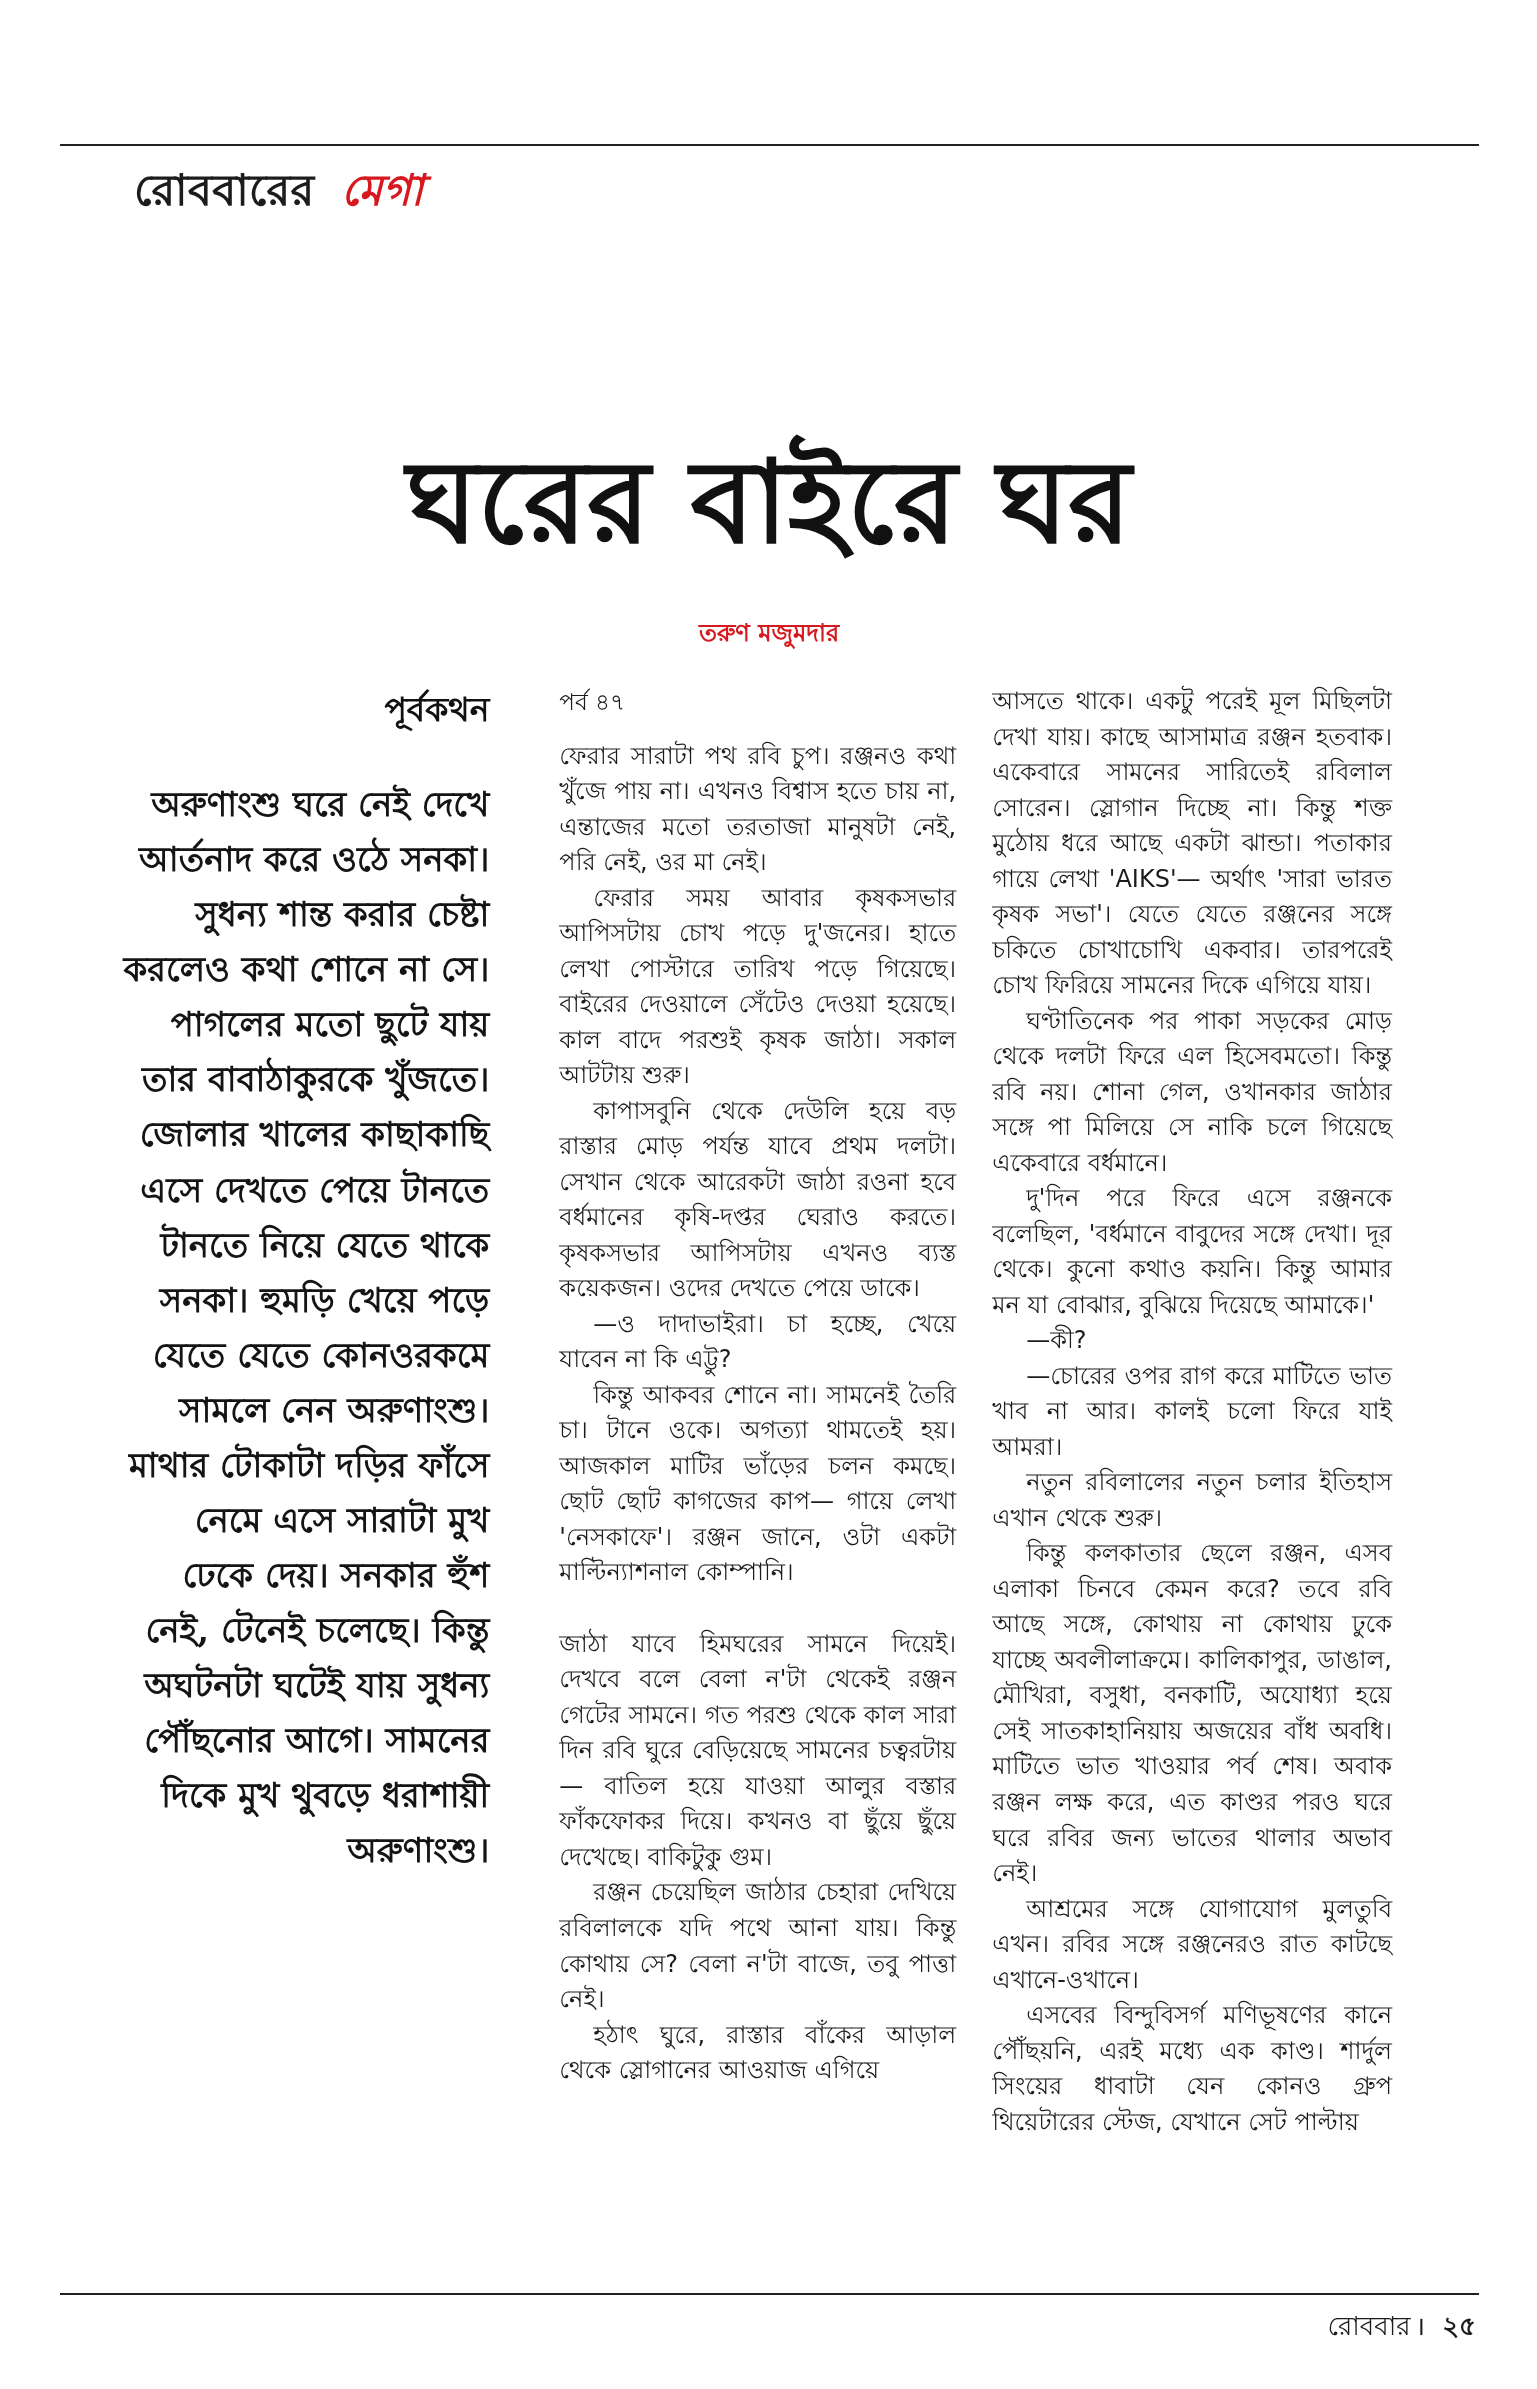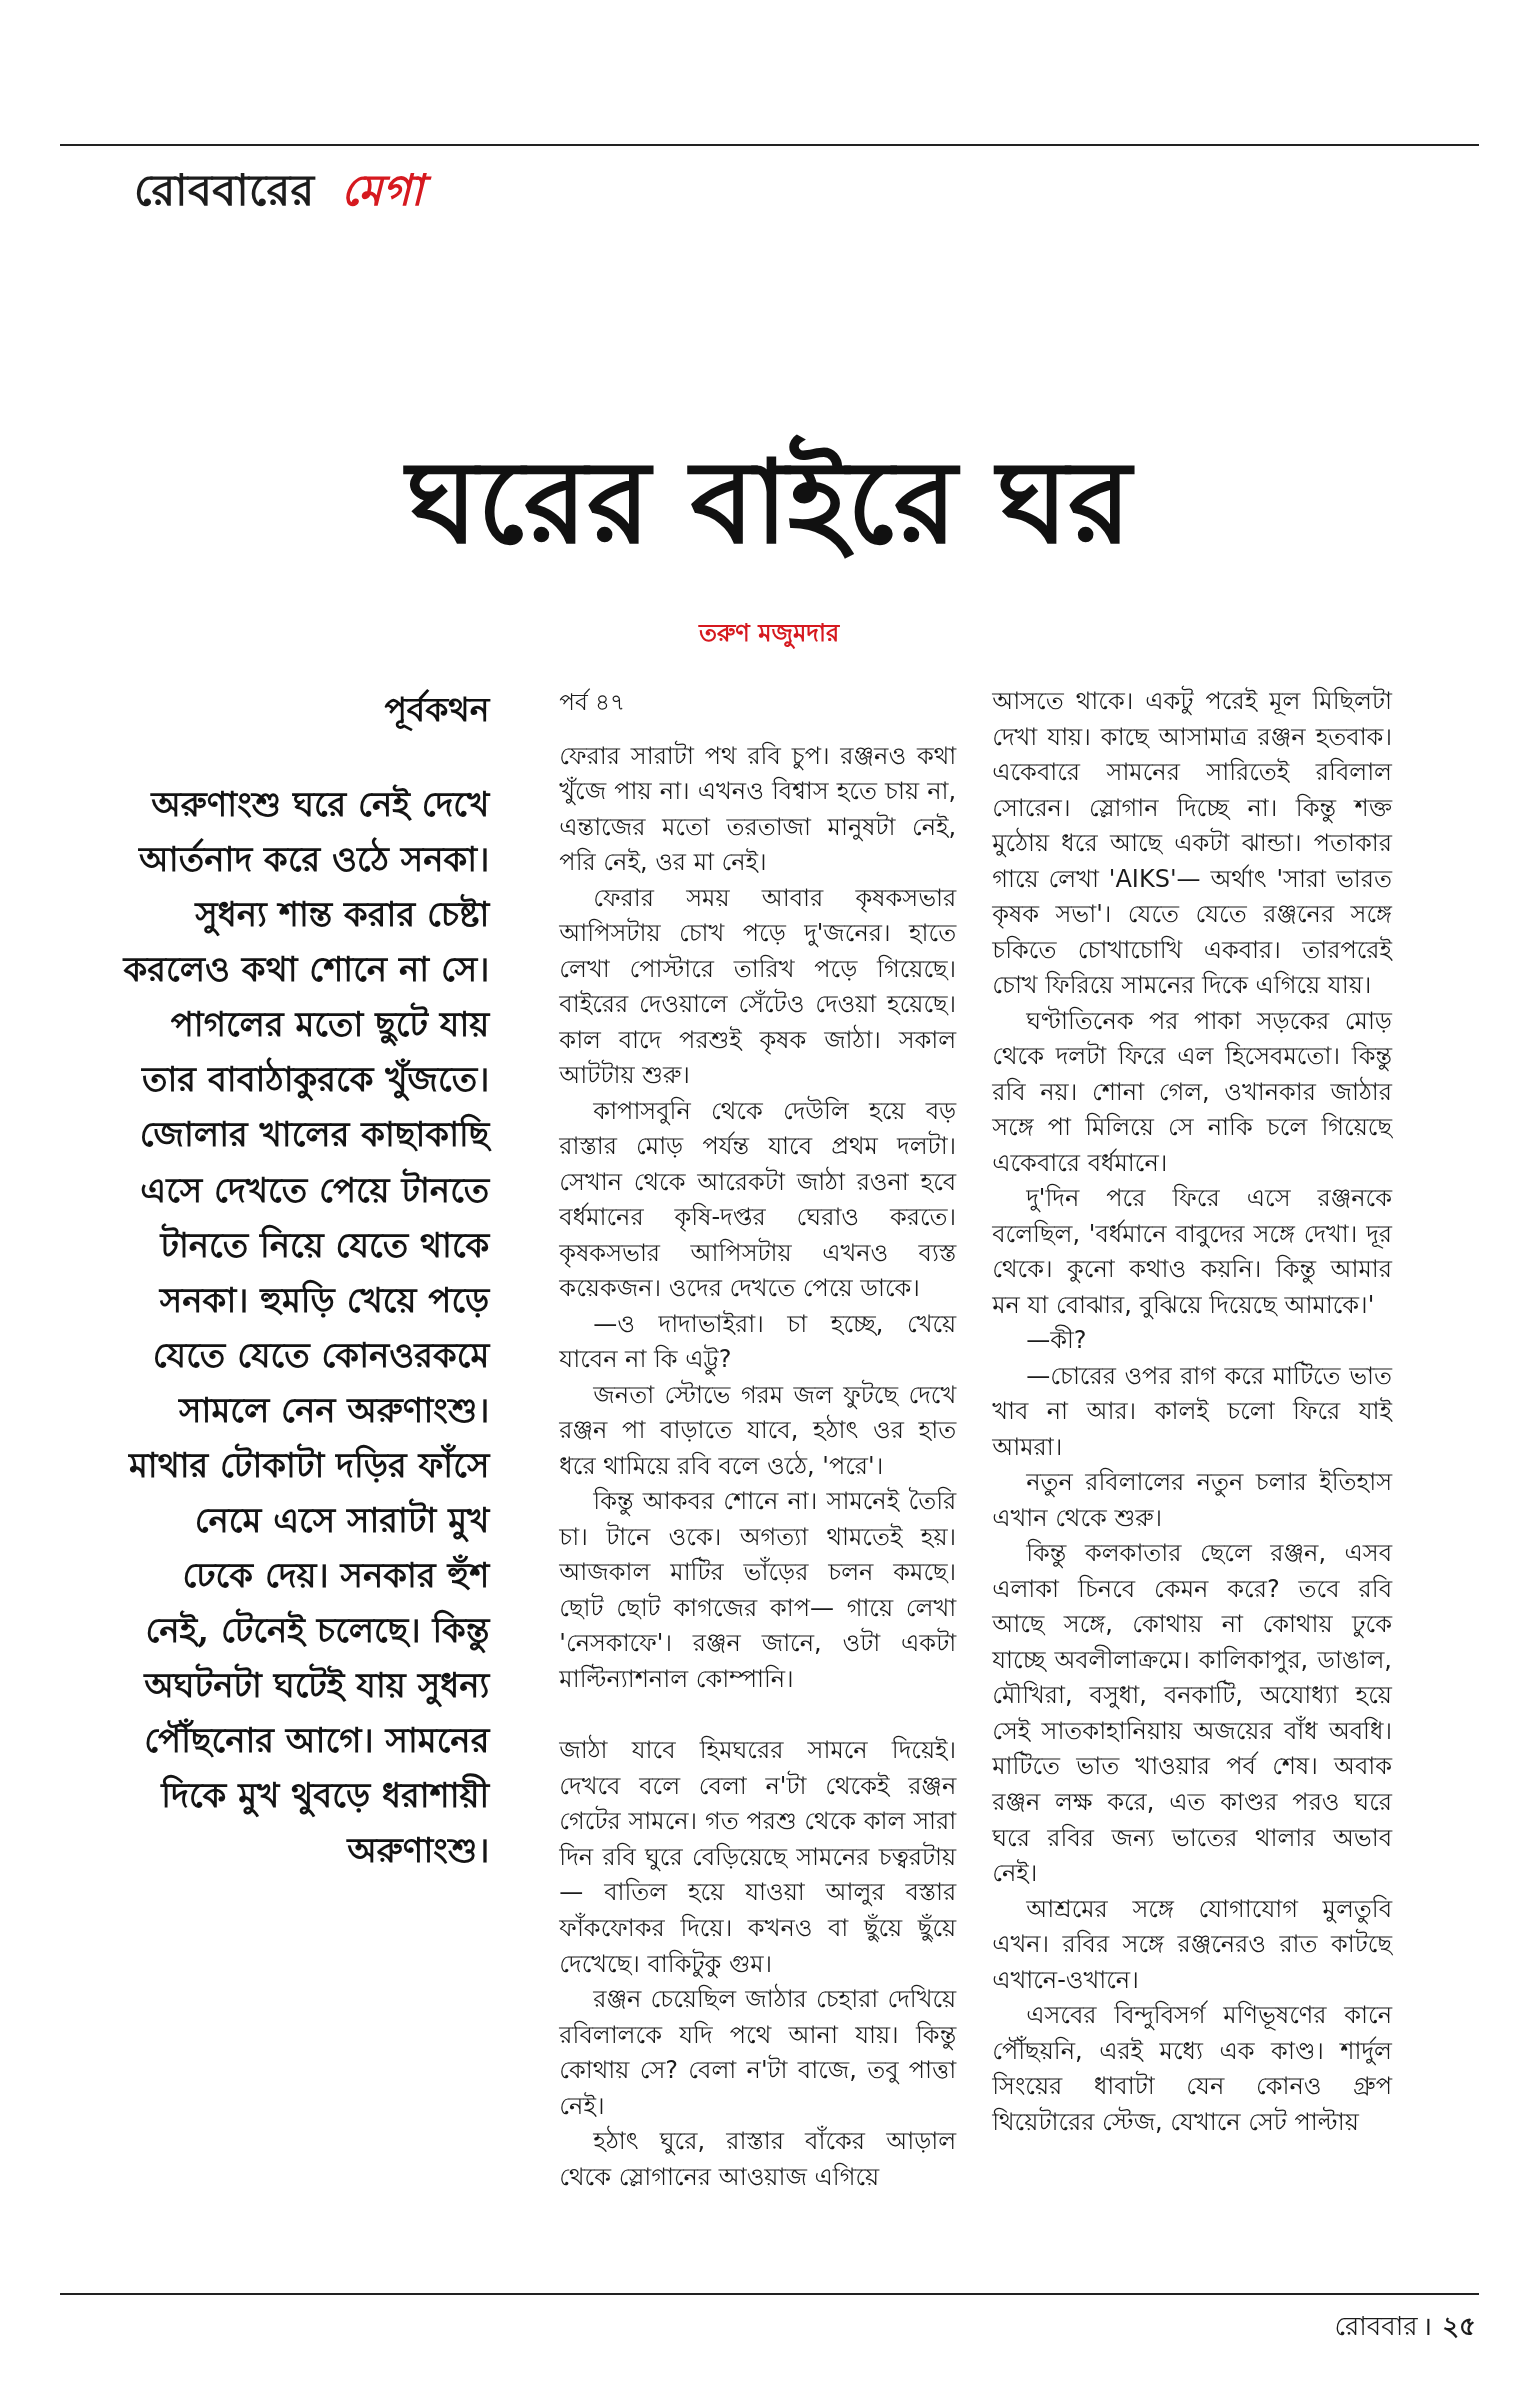--- a/index.html
+++ b/index.html
@@ -65,21 +65,21 @@
   p.indent { text-indent:34px; }
   p.gap { margin-top:36px !important; }
   .footer-rule {
     position:absolute; top:2293px; left:60px; right:59px;
     height:1.6px; background:#222222;
   }
   .page-footer {
     position:absolute; top:2306px; right:62px;
     font-size:26px; color:#1c1c1c;
   }
-  .page-footer .pageno { font-weight:bold; margin-left:10px; }
+  .page-footer .pageno { font-weight:bold; margin-left:17px; }
   .page-footer .sep { margin-left:4.7px; }
 </style>
 </head>
 <body>
 
 <div class="page">
 
   <div class="top-rule"></div>
 
   <div class="masthead">
@@ -97,21 +97,20 @@
       <div class="syn-head">পূর্বকথন</div>
       <div class="syn-text">অরুণাংশু ঘরে নেই দেখে আর্তনাদ করে ওঠে সনকা। সুধন্য শান্ত করার চেষ্টা করলেও কথা শোনে না সে। পাগলের মতো ছুটে যায় তার বাবাঠাকুরকে খুঁজতে। জোলার খালের কাছাকাছি এসে দেখতে পেয়ে টানতে টানতে নিয়ে যেতে থাকে সনকা। হুমড়ি খেয়ে পড়ে যেতে যেতে কোনওরকমে সামলে নেন অরুণাংশু। মাথার টোকাটা দড়ির ফাঁসে নেমে এসে সারাটা মুখ ঢেকে দেয়। সনকার হুঁশ নেই, টেনেই চলেছে। কিন্তু অঘটনটা ঘটেই যায় সুধন্য পৌঁছনোর আগে। সামনের দিকে মুখ থুবড়ে ধরাশায়ী অরুণাংশু।</div>
     </aside>
 
     <div class="col-mid">
       <div class="kicker">পর্ব ৪৭</div>
       <p>ফেরার সারাটা পথ রবি চুপ। রঞ্জনও কথা খুঁজে পায় না। এখনও বিশ্বাস হতে চায় না, এন্তাজের মতো তরতাজা মানুষটা নেই, পরি নেই, ওর মা নেই।</p>
       <p class="indent">ফেরার সময় আবার কৃষকসভার আপিসটায় চোখ পড়ে দু'জনের। হাতে লেখা পোস্টারে তারিখ পড়ে গিয়েছে। বাইরের দেওয়ালে সেঁটেও দেওয়া হয়েছে। কাল বাদে পরশুই কৃষক জাঠা। সকাল আটটায় শুরু।</p>
       <p class="indent">কাপাসবুনি থেকে দেউলি হয়ে বড় রাস্তার মোড় পর্যন্ত যাবে প্রথম দলটা। সেখান থেকে আরেকটা জাঠা রওনা হবে বর্ধমানের কৃষি-দপ্তর ঘেরাও করতে। কৃষকসভার আপিসটায় এখনও ব্যস্ত কয়েকজন। ওদের দেখতে পেয়ে ডাকে।</p>
       <p class="indent">—ও দাদাভাইরা। চা হচ্ছে, খেয়ে যাবেন না কি এট্টু?</p>
-      <p class="indent">জনতা স্টোভে গরম জল ফুটছে দেখে রঞ্জন পা বাড়াতে যাবে, হঠাৎ ওর হাত ধরে থামিয়ে রবি বলে ওঠে, 'পরে'।</p>
       <p class="indent">কিন্তু আকবর শোনে না। সামনেই তৈরি চা। টানে ওকে। অগত্যা থামতেই হয়। আজকাল মাটির ভাঁড়ের চলন কমছে। ছোট ছোট কাগজের কাপ— গায়ে লেখা 'নেসকাফে'। রঞ্জন জানে, ওটা একটা মাল্টিন্যাশনাল কোম্পানি।</p>
       <p class="gap">জাঠা যাবে হিমঘরের সামনে দিয়েই। দেখবে বলে বেলা ন'টা থেকেই রঞ্জন গেটের সামনে। গত পরশু থেকে কাল সারা দিন রবি ঘুরে বেড়িয়েছে সামনের চত্বরটায়— বাতিল হয়ে যাওয়া আলুর বস্তার ফাঁকফোকর দিয়ে। কখনও বা ছুঁয়ে ছুঁয়ে দেখেছে। বাকিটুকু গুম।</p>
       <p class="indent">রঞ্জন চেয়েছিল জাঠার চেহারা দেখিয়ে রবিলালকে যদি পথে আনা যায়। কিন্তু কোথায় সে? বেলা ন'টা বাজে, তবু পাত্তা নেই।</p>
       <p class="indent">হঠাৎ ঘুরে, রাস্তার বাঁকের আড়াল থেকে স্লোগানের আওয়াজ এগিয়ে</p>
     </div>
 
     <div class="col-right">
       <p>আসতে থাকে। একটু পরেই মূল মিছিলটা দেখা যায়। কাছে আসামাত্র রঞ্জন হতবাক। একেবারে সামনের সারিতেই রবিলাল সোরেন। স্লোগান দিচ্ছে না। কিন্তু শক্ত মুঠোয় ধরে আছে একটা ঝান্ডা। পতাকার গায়ে লেখা 'AIKS'— অর্থাৎ 'সারা ভারত কৃষক সভা'। যেতে যেতে রঞ্জনের সঙ্গে চকিতে চোখাচোখি একবার। তারপরেই চোখ ফিরিয়ে সামনের দিকে এগিয়ে যায়।</p>
       <p class="indent">ঘণ্টাতিনেক পর পাকা সড়কের মোড় থেকে দলটা ফিরে এল হিসেবমতো। কিন্তু রবি নয়। শোনা গেল, ওখানকার জাঠার সঙ্গে পা মিলিয়ে সে নাকি চলে গিয়েছে একেবারে বর্ধমানে।</p>
       <p class="indent">দু'দিন পরে ফিরে এসে রঞ্জনকে বলেছিল, 'বর্ধমানে বাবুদের সঙ্গে দেখা। দূর থেকে। কুনো কথাও কয়নি। কিন্তু আমার মন যা বোঝার, বুঝিয়ে দিয়েছে আমাকে।'</p>

